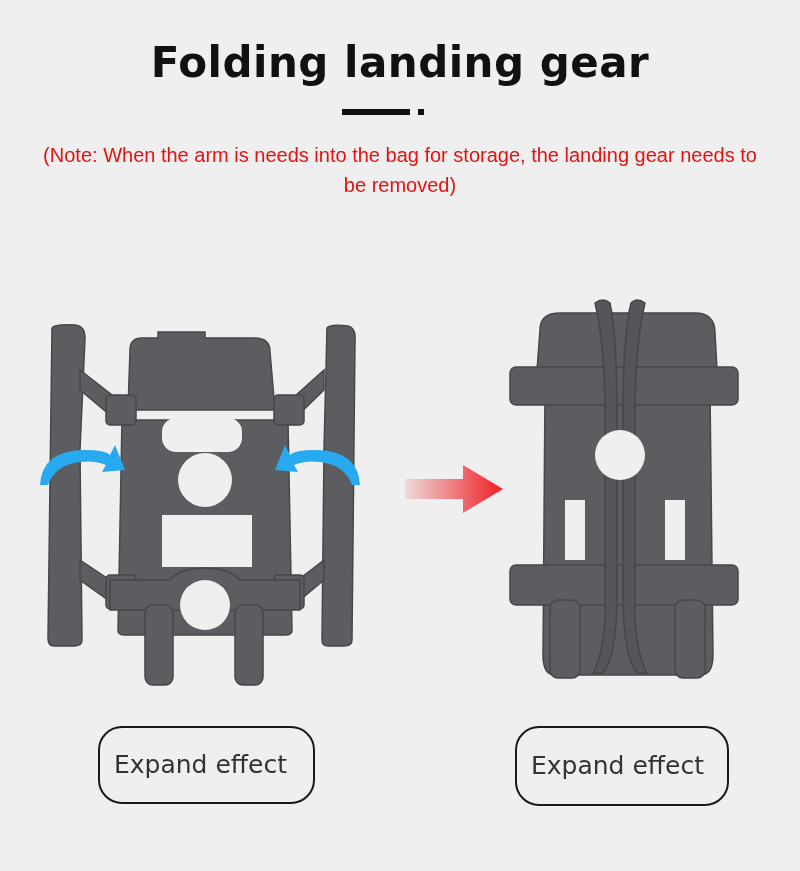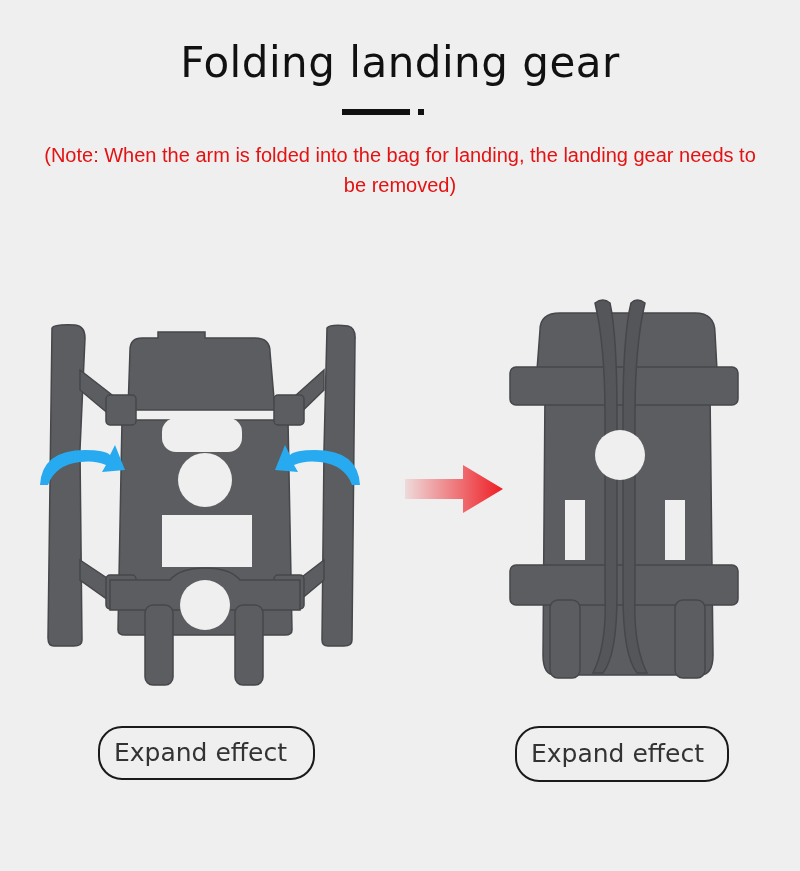--- a/index.html
+++ b/index.html
@@ -1,32 +1,32 @@
 <!DOCTYPE html>
 <html><head>
 <meta charset="utf-8">
 <style>
   html,body{margin:0;padding:0;}
   body{width:800px;height:871px;background:#efefef;position:relative;overflow:hidden;font-family:"DejaVu Sans",sans-serif;}
-  .title{position:absolute;left:0;right:0;top:38px;text-align:center;font-size:42px;font-weight:normal;color:#111;letter-spacing:0.5px;}
+  .title{position:absolute;left:0;right:0;top:38px;text-align:center;font-size:42px;font-weight:bold;color:#111;letter-spacing:0.5px;}
   .rule{position:absolute;left:342px;top:109px;width:68px;height:6px;background:#111;}
   .dot{position:absolute;left:418px;top:109px;width:6px;height:6px;background:#111;}
   .note{position:absolute;left:40px;right:40px;top:140px;text-align:center;color:#e41212;font-family:"Liberation Sans",sans-serif;font-size:20px;line-height:30px;}
   .fig{position:absolute;}
-  .label{position:absolute;border:2px solid #1a1a1a;border-radius:24px;color:#333;font-size:25px;padding:8px 14px;background:#efefef;white-space:nowrap;}
+  .label{position:absolute;border:2px solid #1a1a1a;border-radius:24px;color:#333;font-size:25px;padding:20px 14px;background:#efefef;white-space:nowrap;}
   .lbl-expand{left:98px;top:726px;width:185px;height:34px;line-height:34px;}
   .lbl-fold{left:515px;top:726px;width:182px;height:36px;line-height:36px;}
 </style>
 </head>
 <body>
 
 <div class="title">Folding landing gear</div>
 <div class="rule"></div>
 <div class="dot"></div>
-<div class="note">(Note: When the arm is folded into the bag for landing, the landing gear needs to be removed)</div>
+<div class="note">(Note: When the arm is needs into the bag for storage, the landing gear needs to be removed)</div>
 
 <svg class="fig" style="left:30px;top:310px" width="350" height="380" viewBox="0 0 350 380">
   <g fill="#5c5d60" stroke="#46474a" stroke-width="1.5">
 
     <path d="M22 18 Q24 14 45 15 Q55 16 55 28 L50 140 L52 330 Q52 336 44 336 L24 336 Q18 336 18 328 Z"></path>
 
     <path d="M297 18 Q300 14 318 16 Q326 18 325 30 L322 330 Q322 336 314 336 L298 336 Q292 336 292 330 L294 140 Z"></path>
 
     <path d="M50 60 L95 95 L92 115 L50 80 Z"></path>
     <path d="M294 60 L255 95 L258 115 L294 80 Z"></path>

